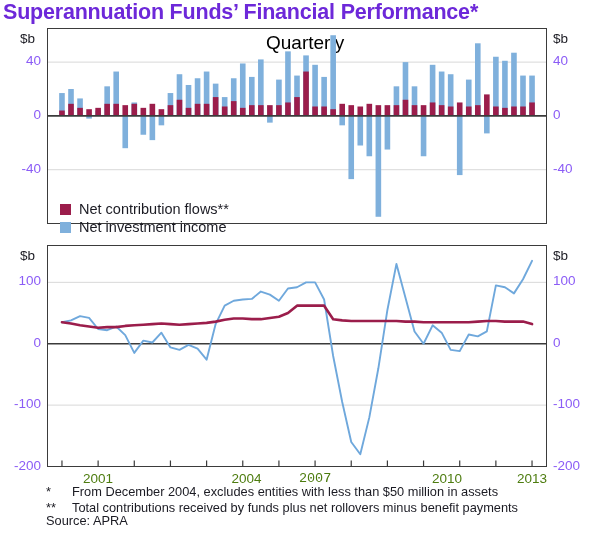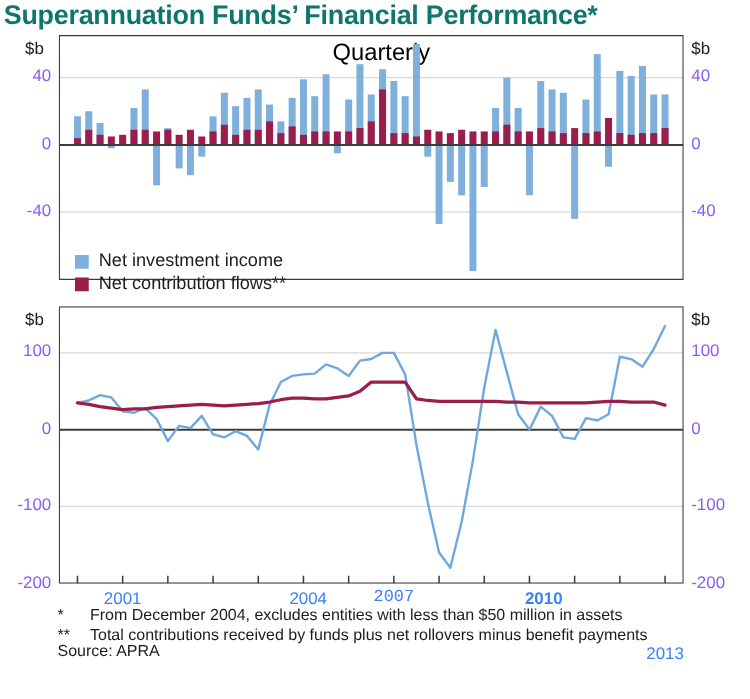--- a/index.html
+++ b/index.html
@@ -17,21 +17,21 @@
     position: relative;
     width: 600px; height: 559px;
   }
   .title {
     position: absolute;
     left: 3px; top: 0px;
     width: 594px;
     font-size: 21.5px;
     font-weight: bold;
     letter-spacing: -0.2px;
-    color: #0f766e;
+    color: #6d28d9;
     white-space: nowrap;
   }
   .axis-label {
     position: absolute;
     font-size: 13.5px;
     color: #1b1b23;
     white-space: nowrap;
   }
   .tick-label {
     position: absolute;
@@ -80,21 +80,21 @@
   .fn-text { flex: 1 1 auto; }
   .source {
     position: absolute;
     left: 46px; top: 513px;
     font-size: 12.8px;
     color: #1b1b23;
   }
   .xtick-label {
     position: absolute;
     font-size: 13.5px;
-    color: #3b82f6;
+    color: #4d7c0f;
     transform: translateX(-50%);
     white-space: nowrap;
   }
 </style>
 </head>
 <body>
 
 <div id="chart-root">
 
   <div class="title">Superannuation Funds’ Financial Performance*</div>
@@ -224,26 +224,26 @@
       <div class="tick-label" style="left: 0px; width: 41px; top: 53.1207px;">40</div>
       <div class="tick-label right" style="left: 553px; top: 53.1207px;">40</div>
       <div class="tick-label" style="left: 0px; width: 41px; top: 106.914px;">0</div>
       <div class="tick-label right" style="left: 553px; top: 106.914px;">0</div>
       <div class="tick-label" style="left: 0px; width: 41px; top: 160.707px;">-40</div>
       <div class="tick-label right" style="left: 553px; top: 160.707px;">-40</div>
     </div>
 
   <div class="legend" style="left:60px; top:200px;">
     <div class="legend-row">
+      <span class="legend-swatch" style="background:#9B1D4B"></span>
+      <span>Net contribution flows**</span>
+    </div>
+    <div class="legend-row">
       <span class="legend-swatch" style="background:#7FB0DC"></span>
       <span>Net investment income</span>
-    </div>
-    <div class="legend-row">
-      <span class="legend-swatch" style="background:#9B1D4B"></span>
-      <span>Net contribution flows**</span>
     </div>
   </div>
 
   <div class="axis-label" style="left:20px; top:248px;">$b</div>
   <div class="axis-label" style="left:553px; top:248px;">$b</div>
 
   <svg id="lower-svg" width="500" height="222" style="position:absolute; left:47px; top:245px;">
       <line x1="0.5" y1="37.333333333333314" x2="499.5" y2="37.333333333333314" stroke="#d8d8d8" stroke-width="1"></line>
       <line x1="0.5" y1="160.11111111111111" x2="499.5" y2="160.11111111111111" stroke="#d8d8d8" stroke-width="1"></line>
       <line x1="0.5" y1="98.72222222222221" x2="499.5" y2="98.72222222222221" stroke="#3b3b3b" stroke-width="1.6"></line>
@@ -274,22 +274,22 @@
       <div class="tick-label" style="left: 0px; width: 41px; top: 396.111px;">-100</div>
       <div class="tick-label right" style="left: 553px; top: 396.111px;">-100</div>
       <div class="tick-label" style="left: 0px; width: 41px; top: 457.5px;">-200</div>
       <div class="tick-label right" style="left: 553px; top: 457.5px;">-200</div>
     </div>
 
   <div id="xtick-labels">
       <div class="xtick-label" style="left: 98.1232px; top: 471px;">2001</div>
       <div class="xtick-label" style="left: 206.601px; top: 471px; margin-left: 40px;">2004</div>
       <div class="xtick-label" style="left: 315.08px; top: 471px; font-family: Liberation Mono, monospace;">2007</div>
-      <div class="xtick-label" style="left: 435px; top: 471px; font-weight: bold;">2010</div>
-      <div class="xtick-label" style="left: 532.036px; top: 471px; margin-top: 44px;">2013</div>
+      <div class="xtick-label" style="left: 447px; top: 471px;">2010</div>
+      <div class="xtick-label" style="left: 532.036px; top: 471px;">2013</div>
     </div>
 
   <div class="footnotes">
     <div class="fn-row">
       <span class="fn-mark">*</span>
       <span class="fn-text">From December 2004, excludes entities with less than $50 million in assets</span>
     </div>
     <div class="fn-row">
       <span class="fn-mark">**</span>
       <span class="fn-text">Total contributions received by funds plus net rollovers minus benefit payments</span>

